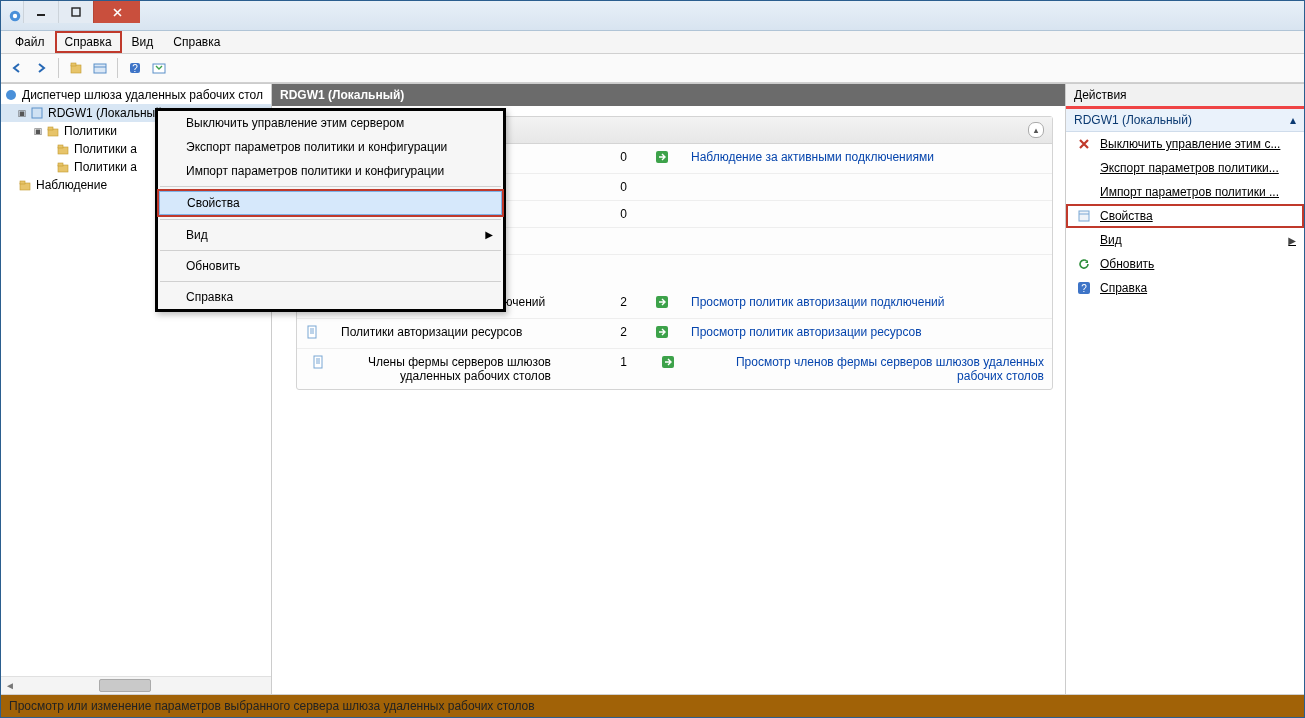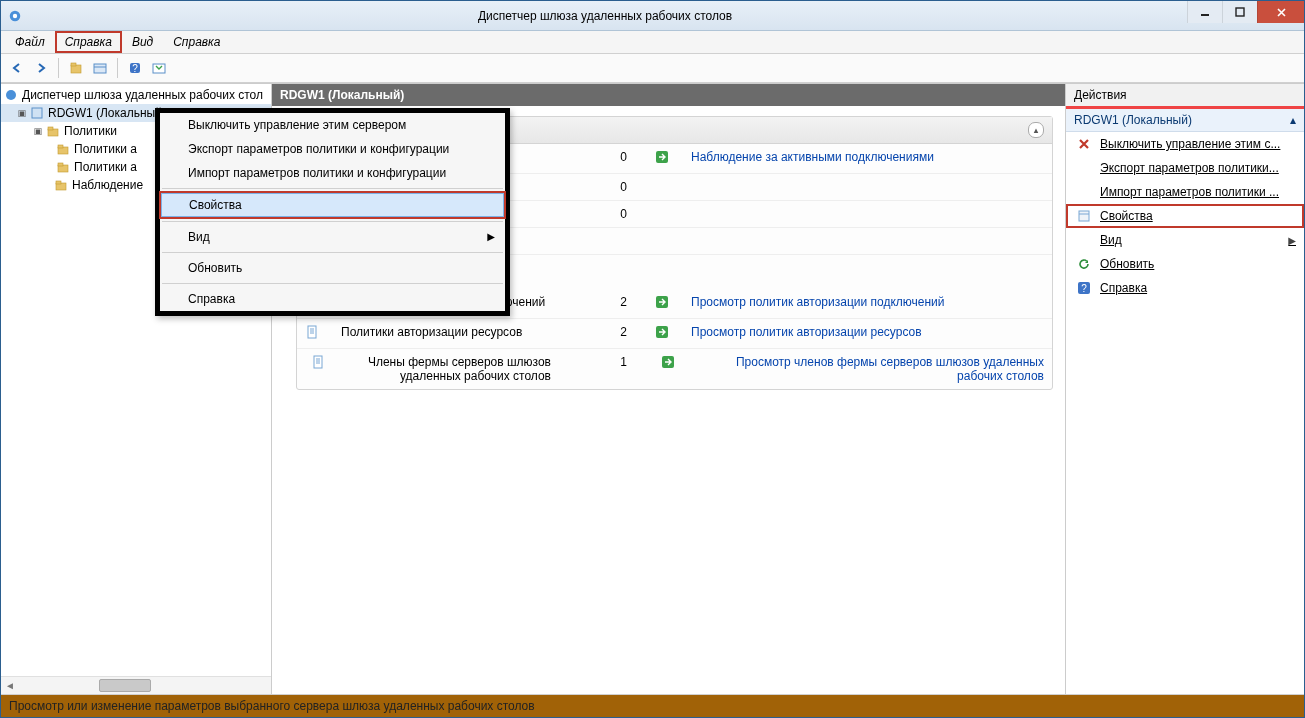--- a/index.html
+++ b/index.html
@@ -56,21 +56,20 @@
   .tbtn.close { background:#c94f3d; color:#fff; width:46px;}
   .tbtn svg { display:block; }
   
   .menubar {
     height: 22px;
     display: flex;
     align-items: stretch;
     padding: 0 4px;
     border-bottom: 1px solid #d0d0d0;
     background:#f5f5f5;
-    font-style:italic;
   }
   .menuitem {
     padding: 3px 10px 2px;
     cursor: default;
     line-height:17px;
   }
   .menuitem.active {
     border: 2px solid #c0392b;
     padding: 1px 8px 0;
     position:relative;
@@ -249,21 +248,21 @@
     padding:2px 6px 2px 8px;
   }
   .action-item .chev{font-size:10px;color:#444;}
   
   .context-menu {
     position:absolute;
     left:155px;
     top:108px;
     width:345px;
     background:#f6f6f6;
-    border:5px solid #000000;
+    border:3px solid #000000;
     box-shadow:2px 3px 6px rgba(0,0,0,.25);
     z-index:50;
     font-size:12px;
   }
   .cm-row{
     padding:5px 14px 5px 28px;
     white-space:nowrap;
     position:relative;
   }
   .cm-row.sep{height:0;padding:0;margin:3px 2px;border-top:1px solid #d0d0d0;}
@@ -286,21 +285,20 @@
 
 <div class="window">
 
   <div class="titlebar">
     <span class="titlebar-icon">
       <svg width="14" height="14" viewBox="0 0 16 16">
           <circle cx="8" cy="8" r="6" fill="#4a90d9"></circle>
           <circle cx="8" cy="8" r="2.5" fill="#fff"></circle>
         </svg>
     </span>
-    <div class="titlebar-title">Диспетчер шлюза удаленных рабочих столов</div>
     <div class="titlebar-buttons">
       <div class="tbtn">
           <svg width="10" height="10">
             <rect x="1" y="7" width="8" height="2" fill="#222"></rect>
           </svg>
         </div>
       <div class="tbtn">
           <svg width="10" height="10">
             <rect x="1" y="1" width="8" height="8" fill="none" stroke="#222" stroke-width="1.4"></rect>
           </svg>
@@ -401,21 +399,21 @@
         </div>
         <div class="tree-row" style="padding-left:54px">
           <span class="tree-icon">
               <svg width="14" height="14">
                 <rect x="2" y="5" width="10" height="7" class="ico-folder"></rect>
                 <rect x="2" y="3" width="5" height="3" class="ico-folder"></rect>
               </svg>
             </span>
           <span>Политики а</span>
         </div>
-        <div class="tree-row" style="padding-left:52px">
+        <div class="tree-row" style="padding-left:16px">
           <span class="tree-icon">
               <svg width="14" height="14">
                 <rect x="2" y="5" width="10" height="7" class="ico-folder"></rect>
                 <rect x="2" y="3" width="5" height="3" class="ico-folder"></rect>
               </svg>
             </span>
           <span>Наблюдение</span>
         </div>
       </div>
       <div class="left-scroll">

